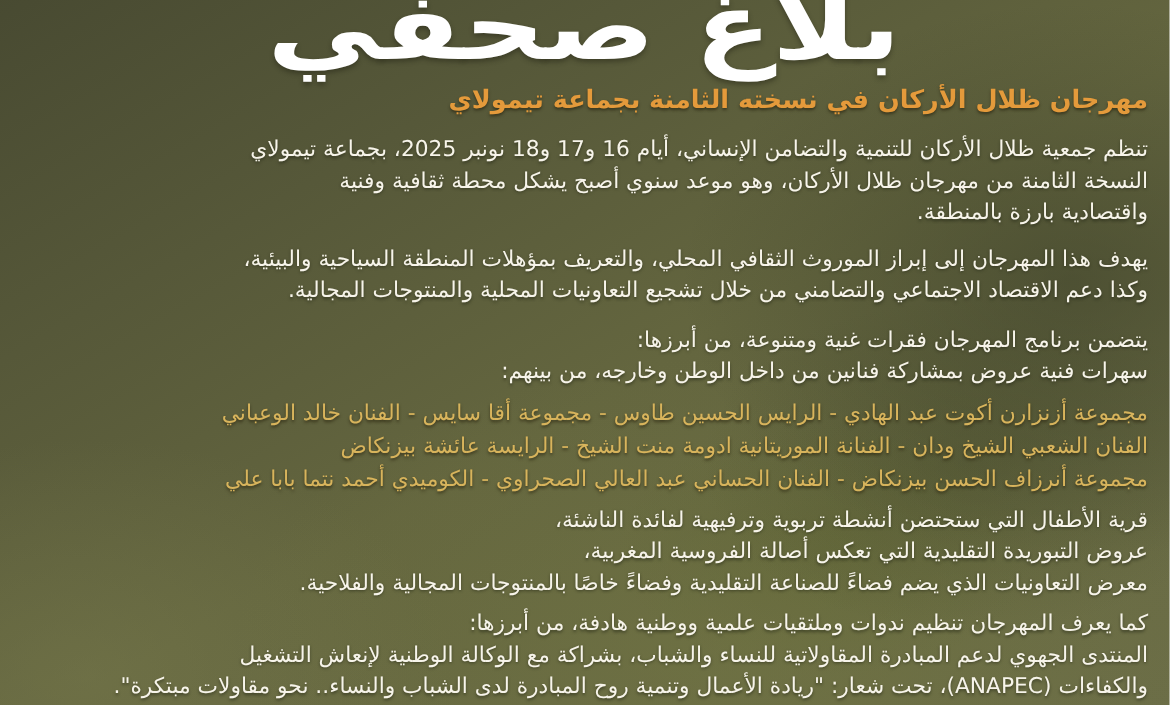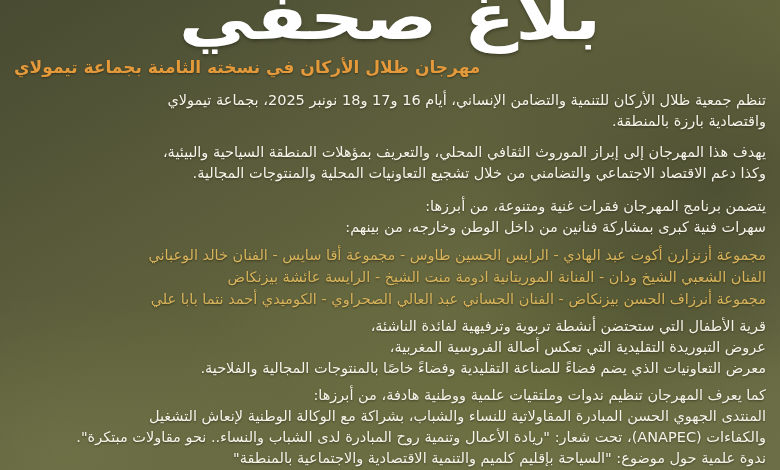--- a/index.html
+++ b/index.html
@@ -19,21 +19,21 @@
     padding-left: 39px;
   }
   .content{position:relative;z-index:2;padding:0 14px;}
   .title{
     margin-top:-14px;text-align:center;color:#ffffff;font-weight:bold;
     font-size:62px;line-height:64px;white-space:nowrap;
     transform:scaleX(1.22);transform-origin:50% 50%;
     text-shadow:0 2px 3px rgba(30,32,18,0.45);
   }
   .subtitle{
-    margin-top:6px;text-align:left;color:#e49a3b;font-weight:bold;
+    margin-top:6px;text-align:right;color:#e49a3b;font-weight:bold;
     font-size:17px;line-height:22px;
     text-shadow:0 1px 2px rgba(35,30,12,0.6);
   }
   .block{text-align:right;font-weight:normal;}
   .white-line{
     color:#f7f4ea;font-size:14.5px;line-height:21px;white-space:nowrap;
     text-shadow:0 1px 2px rgba(30,32,18,0.55);
   }
   .gold-line{
     color:#d8b45c;font-size:14.5px;line-height:22px;text-align:right;white-space:nowrap;
@@ -51,46 +51,47 @@
 
 <div class="page">
   <div class="content">
 
     <div class="title">بلاغ صحفي</div>
 
     <div class="subtitle">مهرجان ظلال الأركان في نسخته الثامنة بجماعة تيمولاي</div>
 
     <div class="block mt-p1">
       <div class="white-line">تنظم جمعية ظلال الأركان للتنمية والتضامن الإنساني، أيام 16 و17 و18 نونبر 2025، بجماعة تيمولاي</div>
+      <div class="white-line">النسخة الثامنة من مهرجان ظلال الأركان، وهو موعد سنوي أصبح  يشكل محطة ثقافية وفنية</div>
       <div class="white-line">واقتصادية بارزة بالمنطقة.</div>
     </div>
 
     <div class="block mt-p2">
       <div class="white-line">يهدف هذا المهرجان إلى إبراز الموروث الثقافي المحلي، والتعريف بمؤهلات المنطقة السياحية والبيئية،</div>
       <div class="white-line">وكذا دعم الاقتصاد الاجتماعي والتضامني من خلال تشجيع التعاونيات المحلية والمنتوجات المجالية.</div>
     </div>
 
     <div class="block mt-p3">
       <div class="white-line">يتضمن برنامج المهرجان فقرات غنية ومتنوعة، من أبرزها:</div>
-      <div class="white-line">سهرات فنية كبرى بمشاركة فنانين من داخل الوطن وخارجه، من بينهم:</div>
+      <div class="white-line">سهرات فنية عروض بمشاركة فنانين من داخل الوطن وخارجه، من بينهم:</div>
     </div>
 
     <div class="block mt-artists">
       <div class="gold-line">مجموعة أزنزارن أكوت عبد الهادي - الرايس الحسين طاوس - مجموعة أقا سايس - الفنان خالد الوعباني</div>
       <div class="gold-line">الفنان الشعبي الشيخ ودان - الفنانة الموريتانية ادومة منت الشيخ - الرايسة عائشة بيزنكاض</div>
       <div class="gold-line">مجموعة أنرزاف الحسن بيزنكاض - الفنان الحساني عبد العالي الصحراوي - الكوميدي أحمد نتما بابا علي</div>
     </div>
 
     <div class="block mt-activities">
       <div class="white-line">قرية الأطفال التي ستحتضن أنشطة تربوية وترفيهية لفائدة الناشئة،</div>
       <div class="white-line">عروض التبوريدة التقليدية التي تعكس أصالة الفروسية المغربية،</div>
       <div class="white-line">معرض التعاونيات الذي يضم فضاءً للصناعة التقليدية وفضاءً خاصًا بالمنتوجات المجالية والفلاحية.</div>
     </div>
 
     <div class="block mt-forums">
       <div class="white-line">كما يعرف المهرجان تنظيم ندوات وملتقيات علمية ووطنية هادفة، من أبرزها:</div>
-      <div class="white-line">المنتدى الجهوي الحسن المبادرة المقاولاتية للنساء والشباب، بشراكة مع الوكالة الوطنية لإنعاش التشغيل</div>
+      <div class="white-line">المنتدى الجهوي لدعم المبادرة المقاولاتية للنساء والشباب، بشراكة مع الوكالة الوطنية لإنعاش التشغيل</div>
       <div class="white-line">والكفاءات (ANAPEC)، تحت شعار: "ريادة الأعمال وتنمية روح المبادرة لدى الشباب والنساء.. نحو مقاولات مبتكرة".</div>
       <div class="white-line">ندوة علمية حول موضوع: "السياحة بإقليم كلميم والتنمية الاقتصادية والاجتماعية بالمنطقة"</div>
     </div>
 
   </div>
 </div>
 
 </body></html>

